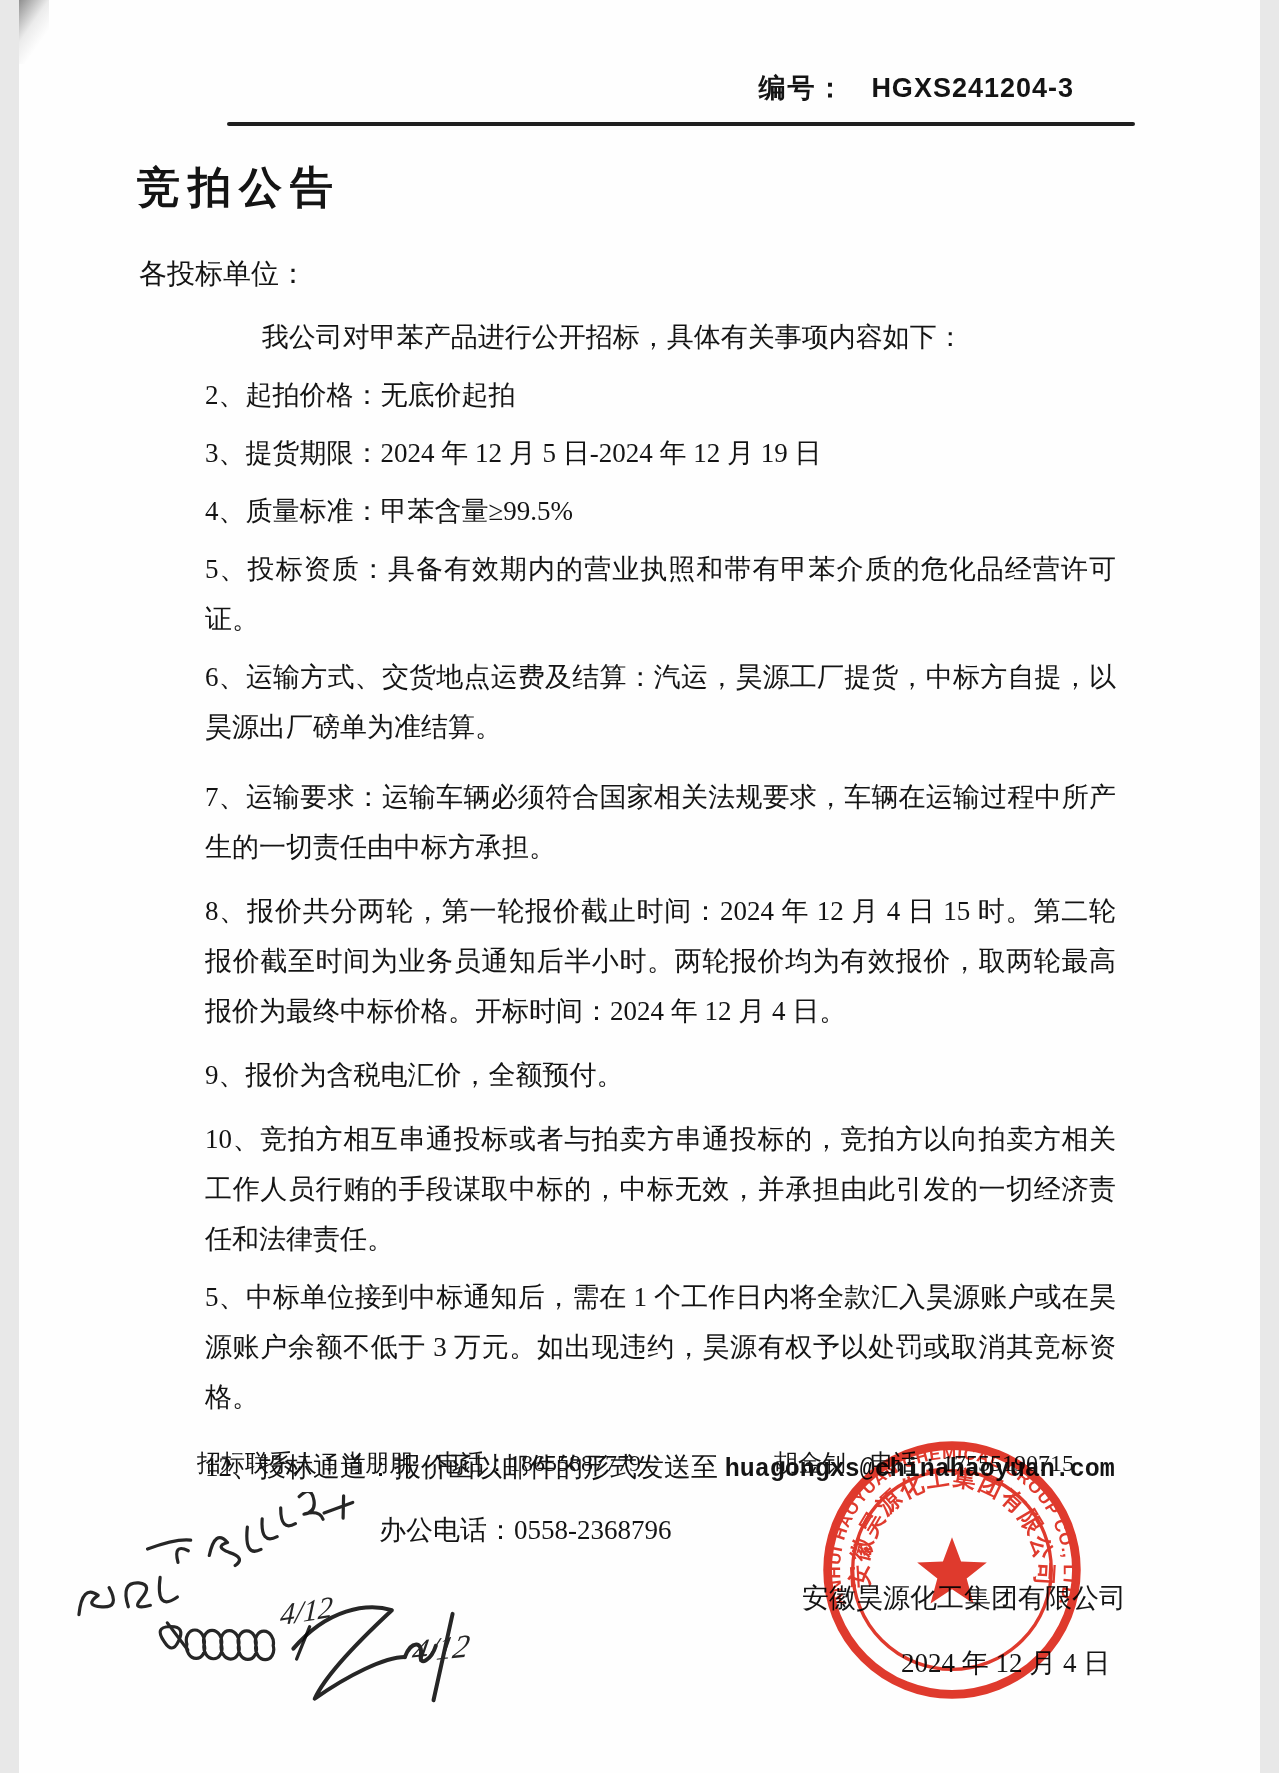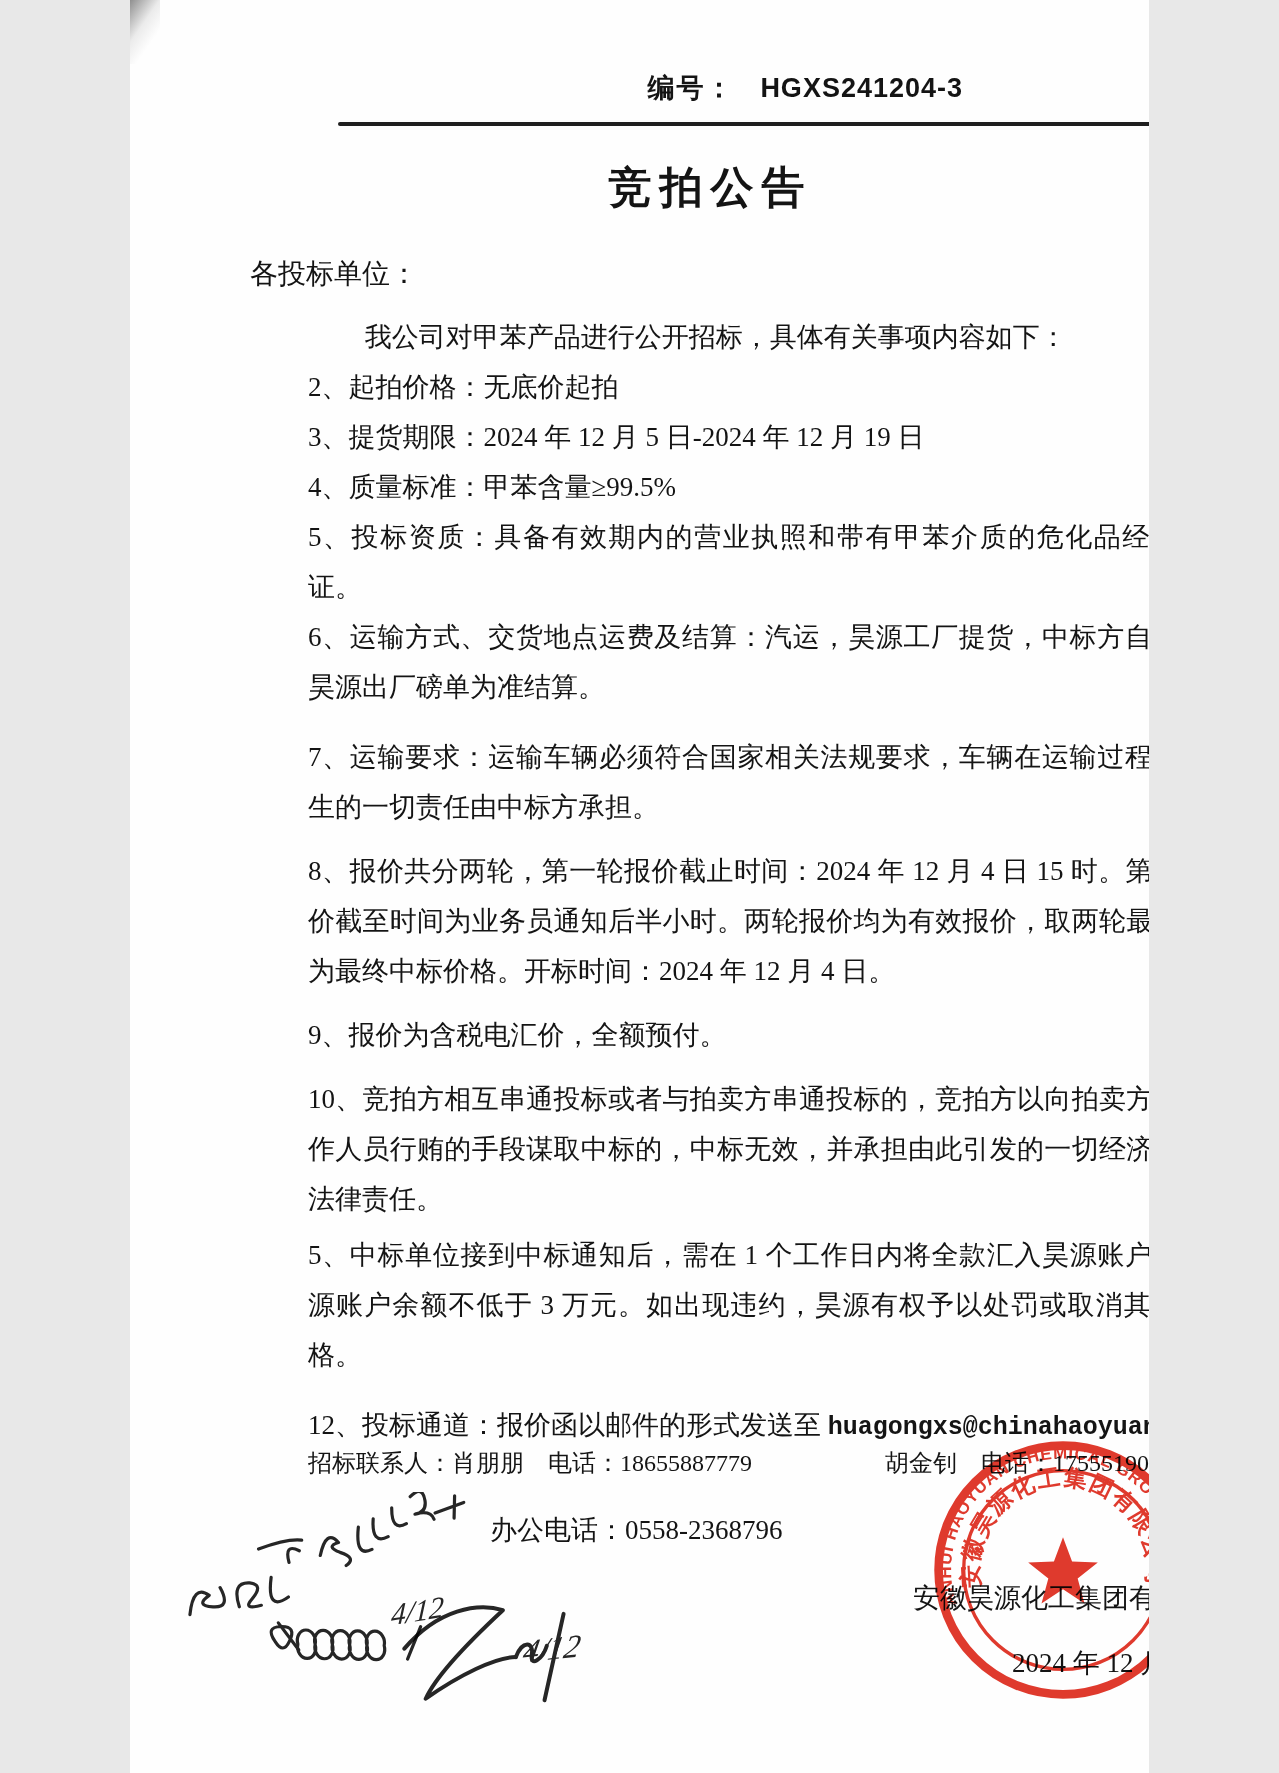--- a/index.html
+++ b/index.html
@@ -1,18 +1,18 @@
 <!DOCTYPE html>
 <html><head>
 <meta charset="utf-8">
 <style>
   html,body { margin:0; padding:0; background:#e8e8e8; }
   .page {
     position:relative;
-    width:1019px; height:1773px;
+    width:1241px; height:1773px;
     margin:0 auto;
     background:#fefefe;
     overflow:hidden;
     font-family:"Liberation Serif","DejaVu Serif",serif;
     color:#141414;
   }
   .scan-artifact {
     position:absolute; left:0; top:0; width:30px; height:64px;
     background:linear-gradient(125deg,#8f8f8f 0%,rgba(200,200,200,.35) 40%,transparent 68%);
   }
@@ -23,33 +23,33 @@
   }
   .doc-header .num-label { margin-right:26px; letter-spacing:2px; }
   .doc-header .num-value { font-family:"Liberation Sans","DejaVu Sans",sans-serif; letter-spacing:1px; }
   .rule {
     margin:16px 0 0 208px; width:908px; height:4px;
     background:#1f1f1f; border-radius:2px;
   }
   .doc-title {
     margin:34px 0 0 180px; width:925px;
     transform:translateX(-62px);
-    text-align:center;
+    text-align:left;
     font-size:43px; font-weight:bold; letter-spacing:8px; line-height:56px;
   }
   .salutation {
     margin:36px 0 0 120px;
     font-size:28px; line-height:44px;
   }
   .content {
     margin:16px 0 0 178px; width:927px;
     font-size:27px; line-height:50px;
     text-align:justify; text-justify:inter-ideograph;
   }
-  .content p { margin:0; }
+  .content p { margin:8px; }
   .intro { text-indent:2.1em; }
   .mt20 { margin-top:20px !important; }
   .mt14 { margin-top:14px !important; }
   .mt6  { margin-top:6px  !important; }
   .email {
     font-family:"Liberation Mono","DejaVu Sans Mono",monospace;
     font-weight:bold; font-size:25px; letter-spacing:0px;
   }
   .contacts-row {
     position:absolute; left:178px; top:1438px; width:927px;

